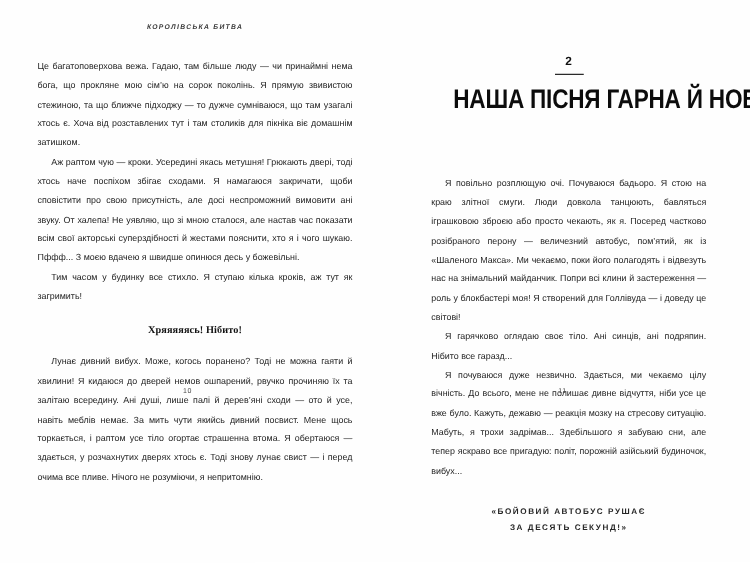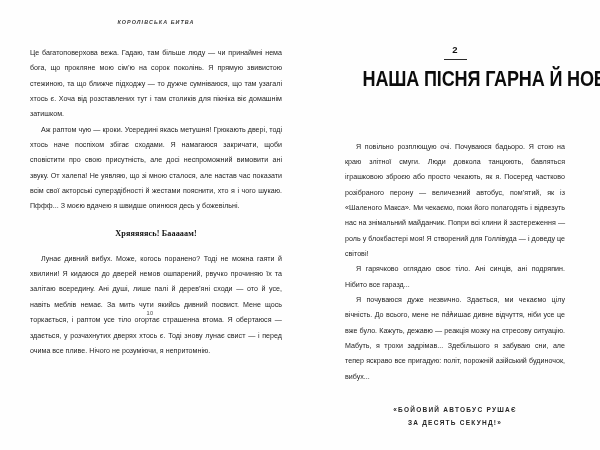--- a/index.html
+++ b/index.html
@@ -137,22 +137,23 @@
 
 <div class="spread">
 
   <div class="page page-left">
 
     <div class="running-header">КОРОЛІВСЬКА БИТВА</div>
 
     <div class="body-block">
       <p class="para">Це багатоповерхова вежа. Гадаю, там більше люду — чи принаймні нема бога, що прокляне мою сім’ю на сорок поколінь. Я прямую звивистою стежиною, та що ближче підходжу — то дужче сумніваюся, що там узагалі хтось є. Хоча від розставлених тут і там столиків для пікніка віє домашнім затишком.</p>
       <p class="para indent">Аж раптом чую — кроки. Усередині якась метушня! Грюкають двері, тоді хтось наче поспіхом збігає сходами. Я намагаюся закричати, щоби сповістити про свою присутність, але досі неспроможний вимовити ані звуку. От халепа! Не уявляю, що зі мною сталося, але настав час показати всім свої акторські суперздібності й жестами пояснити, хто я і чого шукаю. Пффф... З моєю вдачею я швидше опинюся десь у божевільні.</p>
+      <p class="para indent">Тим часом у будинку все стихло. Я ступаю кілька кроків, аж тут як загримить!</p>
 
-      <div class="sfx-line">Хряяяяясь! Бааааам!</div>
+      <div class="sfx-line">Хряяяяясь! Нібито!</div>
 
       <p class="para indent" style="margin-top:14px;">Лунає дивний вибух. Може, когось поранено? Тоді не можна гаяти й хвилини! Я кидаюся до дверей немов ошпарений, рвучко прочиняю їх та залітаю всередину. Ані душі, лише палі й дерев’яні сходи — ото й усе, навіть меблів немає. За мить чути якийсь дивний посвист. Мене щось торкається, і раптом усе тіло огортає страшенна втома. Я обертаюся — здається, у розчахнутих дверях хтось є. Тоді знову лунає свист — і перед очима все пливе. Нічого не розуміючи, я непритомнію.</p>
     </div>
 
     <div class="folio">10</div>
   </div>
 
   <div class="page page-right">
 
     <div class="chapter-opener">

